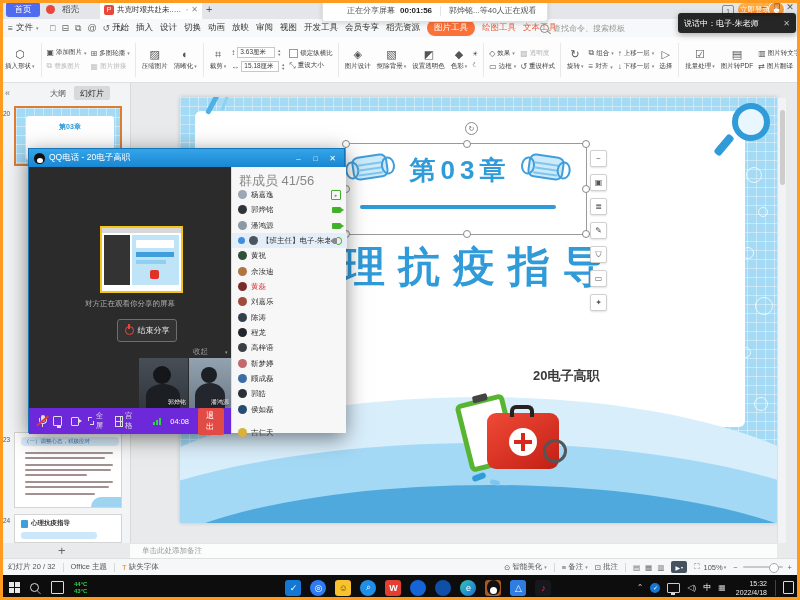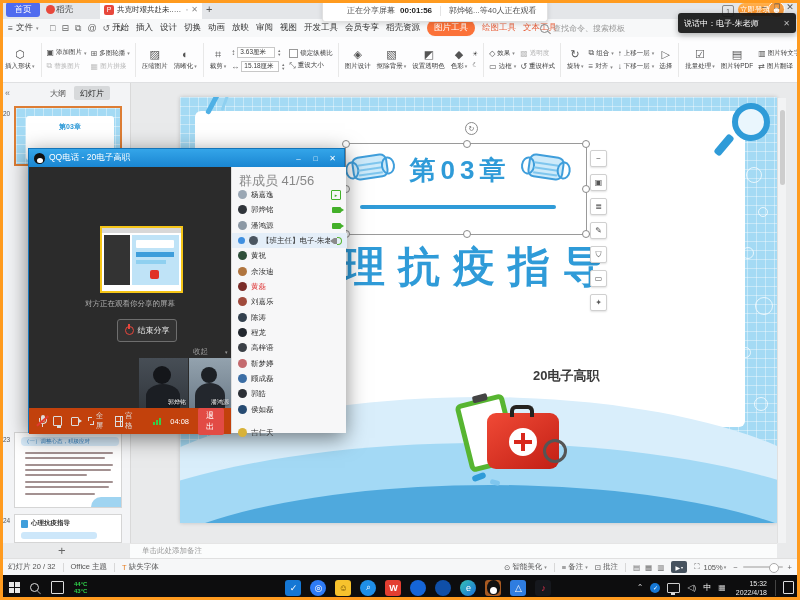--- a/index.html
+++ b/index.html
@@ -5,21 +5,21 @@
   html,body{margin:0;padding:0;background:#222}
   .screen{position:relative;width:800px;height:600px;margin:0 auto;overflow:hidden;
     font-family:"Liberation Sans","DejaVu Sans",sans-serif;background:#e9eaeb;font-size:9px;color:#333}
   .a{position:absolute}
   .f{display:flex;align-items:center}
   .ell{white-space:nowrap;overflow:hidden;text-overflow:ellipsis}
   
   .tabbar{left:0;top:0;width:800px;height:19px;background:#e4e6e9}
   .hometab{left:6px;top:2px;width:34px;height:15px;background:#4f6bef;border-radius:3px;color:#fff;
     display:flex;align-items:center;justify-content:center;font-size:8.5px}
-  .docertab{left:46px;top:2px;height:15px;display:flex;align-items:center;gap:1px;font-size:8.5px;color:#444}
+  .docertab{left:46px;top:2px;height:15px;display:flex;align-items:center;gap:7px;font-size:8.5px;color:#444}
   .docer-ic{width:9px;height:9px;border-radius:50%;background:#e8483c;display:inline-block}
   .doctab{left:100px;top:0;width:102px;height:19px;background:#fff;border-radius:4px 4px 0 0;
     display:flex;align-items:center;gap:3px;padding:0 4px;box-sizing:border-box}
   .wpsP{width:10px;height:10px;background:#e8483c;color:#fff;border-radius:2px;font-size:7px;
     display:flex;align-items:center;justify-content:center;flex:0 0 auto}
   .sharepanel{left:322px;top:0;width:224px;height:21px;background:#fff;border:1px solid #e0e0e0;border-top:none;
     border-radius:0 0 3px 3px;box-shadow:0 2px 5px rgba(0,0,0,.12);display:flex;align-items:center;font-size:8px;z-index:46}
   .winbtn{color:#555;font-size:9px;width:12px;text-align:center}
   .loginpill{left:738px;top:3px;width:34px;height:13px;background:linear-gradient(#ffb14e,#ff8d1f);
     border-radius:7px 0 0 7px;color:#fff;font-size:7.5px;display:flex;align-items:center;justify-content:center;z-index:3}
@@ -107,21 +107,21 @@
   .qwbtn{color:#fff;font-size:8px;width:13px;text-align:center}
   .preview{position:absolute;left:71px;top:77px;width:83px;height:67px;border:2px solid #f5c518;background:#fff;box-sizing:border-box}
   .endshare{position:absolute;left:88px;top:170px;width:58px;height:21px;background:#333;border:1px solid #6e6e6e;
     border-radius:3px;display:flex;align-items:center;justify-content:center;gap:4px;color:#eee;font-size:8px}
   .pw{position:relative;width:9px;height:9px;border:1.5px solid #e8463c;border-radius:50%;box-sizing:border-box}
   .pw:before{content:"";position:absolute;left:2.6px;top:-3px;width:1.6px;height:5px;background:#e8463c}
   .vid{position:absolute;top:209px;height:50px;overflow:hidden}
   .vhead{position:absolute;border-radius:50%}
   .vbody{position:absolute;border-radius:50% 50% 0 0}
   .vname{position:absolute;right:2px;bottom:1px;color:#fff;font-size:6px;text-shadow:0 1px 2px #000}
-  .ctrlbar{position:absolute;left:0;top:259px;width:202px;height:26px;background:#c2410c;display:flex;
+  .ctrlbar{position:absolute;left:0;top:259px;width:202px;height:26px;background:#6d28d9;display:flex;
     align-items:center;gap:9px;padding:0 7px;box-sizing:border-box;color:#ddd;font-size:7.5px}
   .micwrap{position:relative;width:13px;height:14px}
   .micwrap .b{position:absolute;left:4.5px;top:1px;width:4px;height:7px;background:#ddd;border-radius:2px}
   .micwrap .u{position:absolute;left:2.5px;top:4px;width:8px;height:6px;border:1px solid #ddd;border-top:none;
     border-radius:0 0 5px 5px;box-sizing:border-box}
   .micwrap .s{position:absolute;left:6px;top:10px;width:1px;height:3px;background:#ddd}
   .micwrap .x{position:absolute;left:-1px;top:6px;width:15px;height:1.6px;background:#e23b30;transform:rotate(-40deg)}
   .monic{width:11px;height:8px;border:1px solid #ddd;border-radius:1px;position:relative}
   .monic:after{content:"";position:absolute;left:3px;bottom:-3px;width:4px;height:2px;background:#ddd}
   .camic{width:10px;height:7px;border:1px solid #ddd;border-radius:1px;position:relative}

